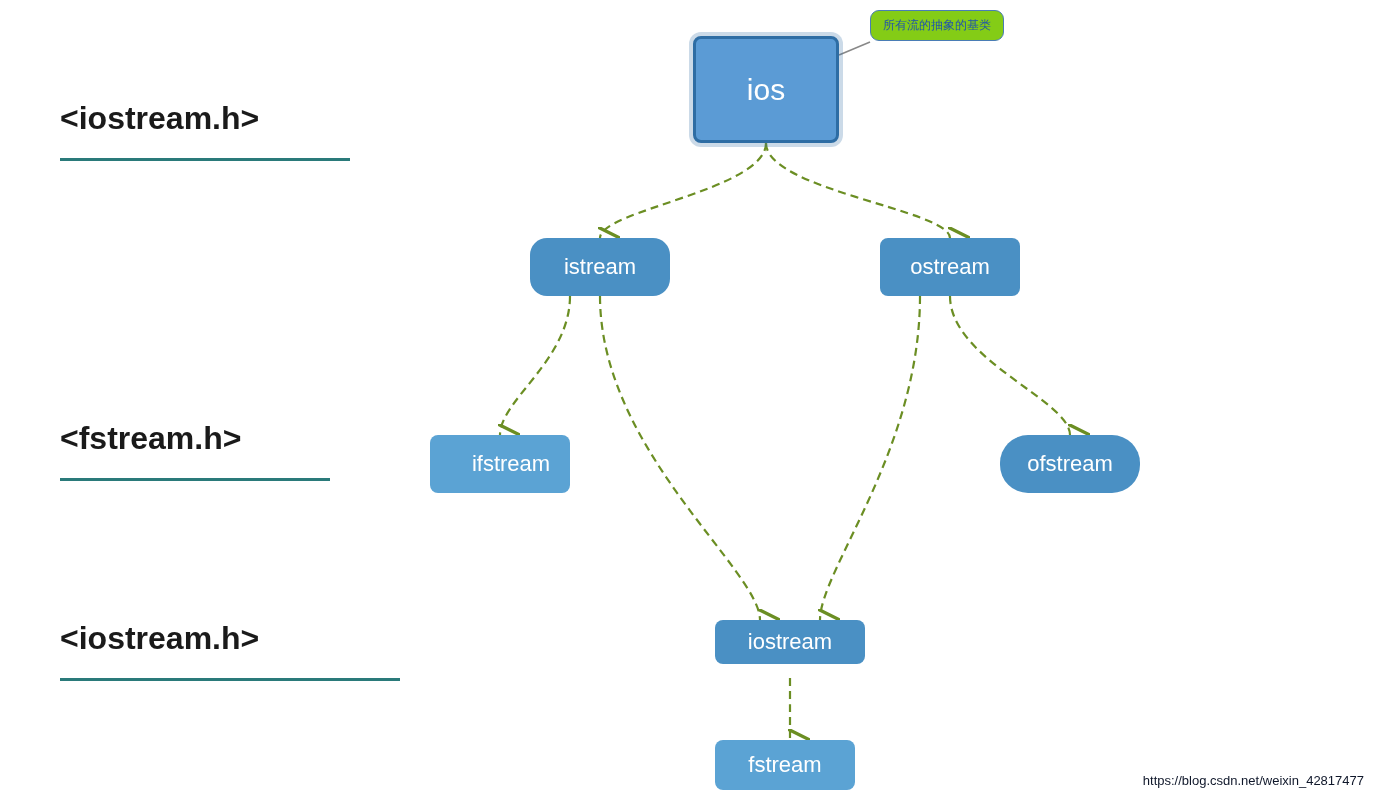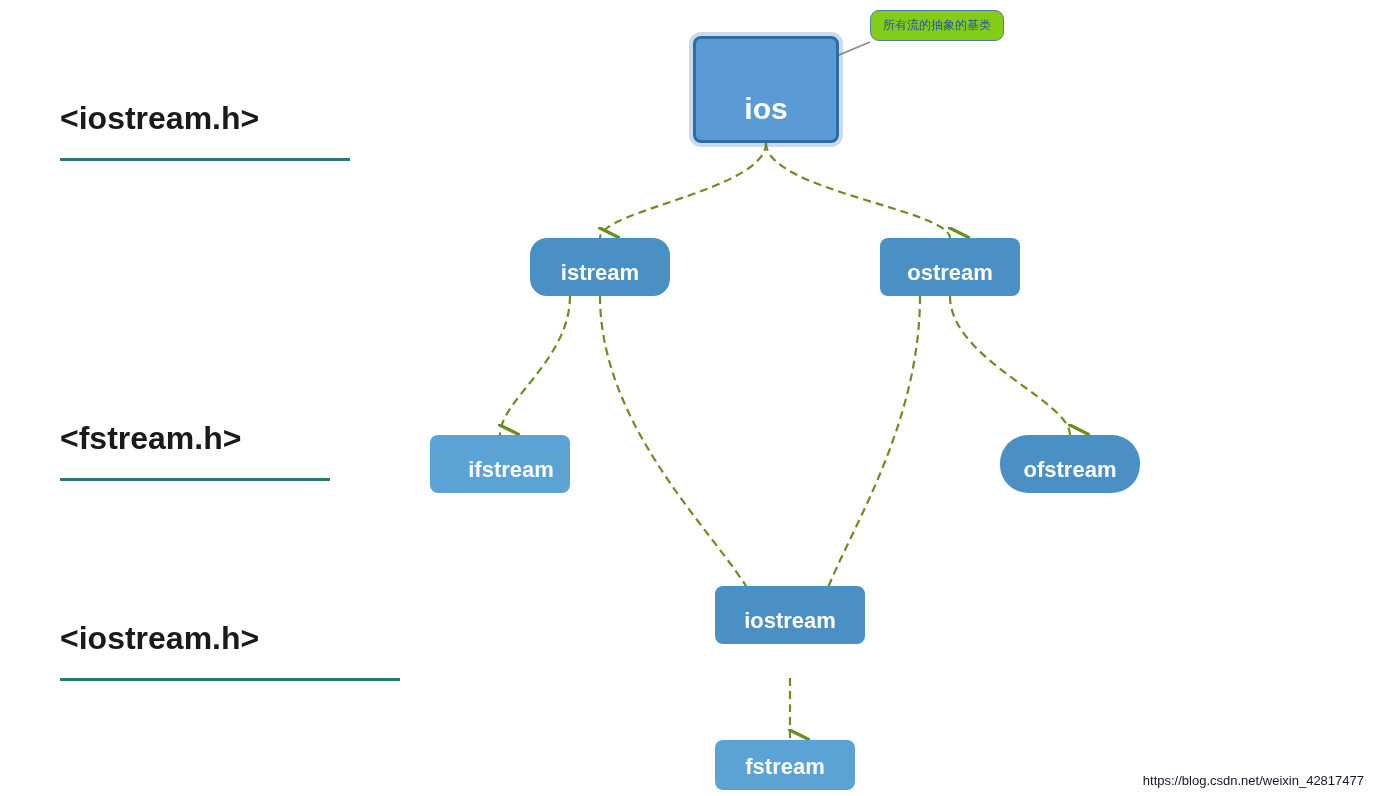--- a/index.html
+++ b/index.html
@@ -9,23 +9,23 @@
       background: #fff;
       font-family: 'Microsoft YaHei', Arial, sans-serif;
       position: relative;
       overflow: hidden;
     }
 
     .node {
       position: absolute;
       border-radius: 8px;
       display: flex;
-      align-items: flex-end;
+      align-items: center;
       justify-content: center;
-      font-weight: bold;
+      font-weight: normal;
       font-size: 22px;
       color: #fff;
       padding: 10px 18px;
       white-space: nowrap;
     }
 
     .node-ios {
       background: #5b9bd5;
       border: 3px solid #2e6da4;
       box-shadow: 0 0 0 4px rgba(46,109,164,0.25);
@@ -128,21 +128,21 @@
 </div>
 
 <div class="node node-light" style="left:430px; top:435px; width:140px; height:58px;padding-left:40px;">
   <span>ifstream</span>
 </div>
 
 <div class="node node-blue" style="left:1000px; top:435px; width:140px; height:58px;border-radius:28px;">
   <span>ofstream</span>
 </div>
 
-<div class="node node-blue" style="left:715px; top:586px; width:150px; height:58px;">
+<div class="node node-blue" style="left:715px; top:620px; width:150px; height:44px;">
   <span>iostream</span>
 </div>
 
 <div class="node node-light" style="left:715px; top:740px; width:140px; height:50px;">
   <span>fstream</span>
 </div>
 
 <div class="section-label" style="left:60px; top:100px; font-size:32px; font-weight:bold; color:#1a1a1a;">
   &lt;iostream.h&gt;
 </div>

